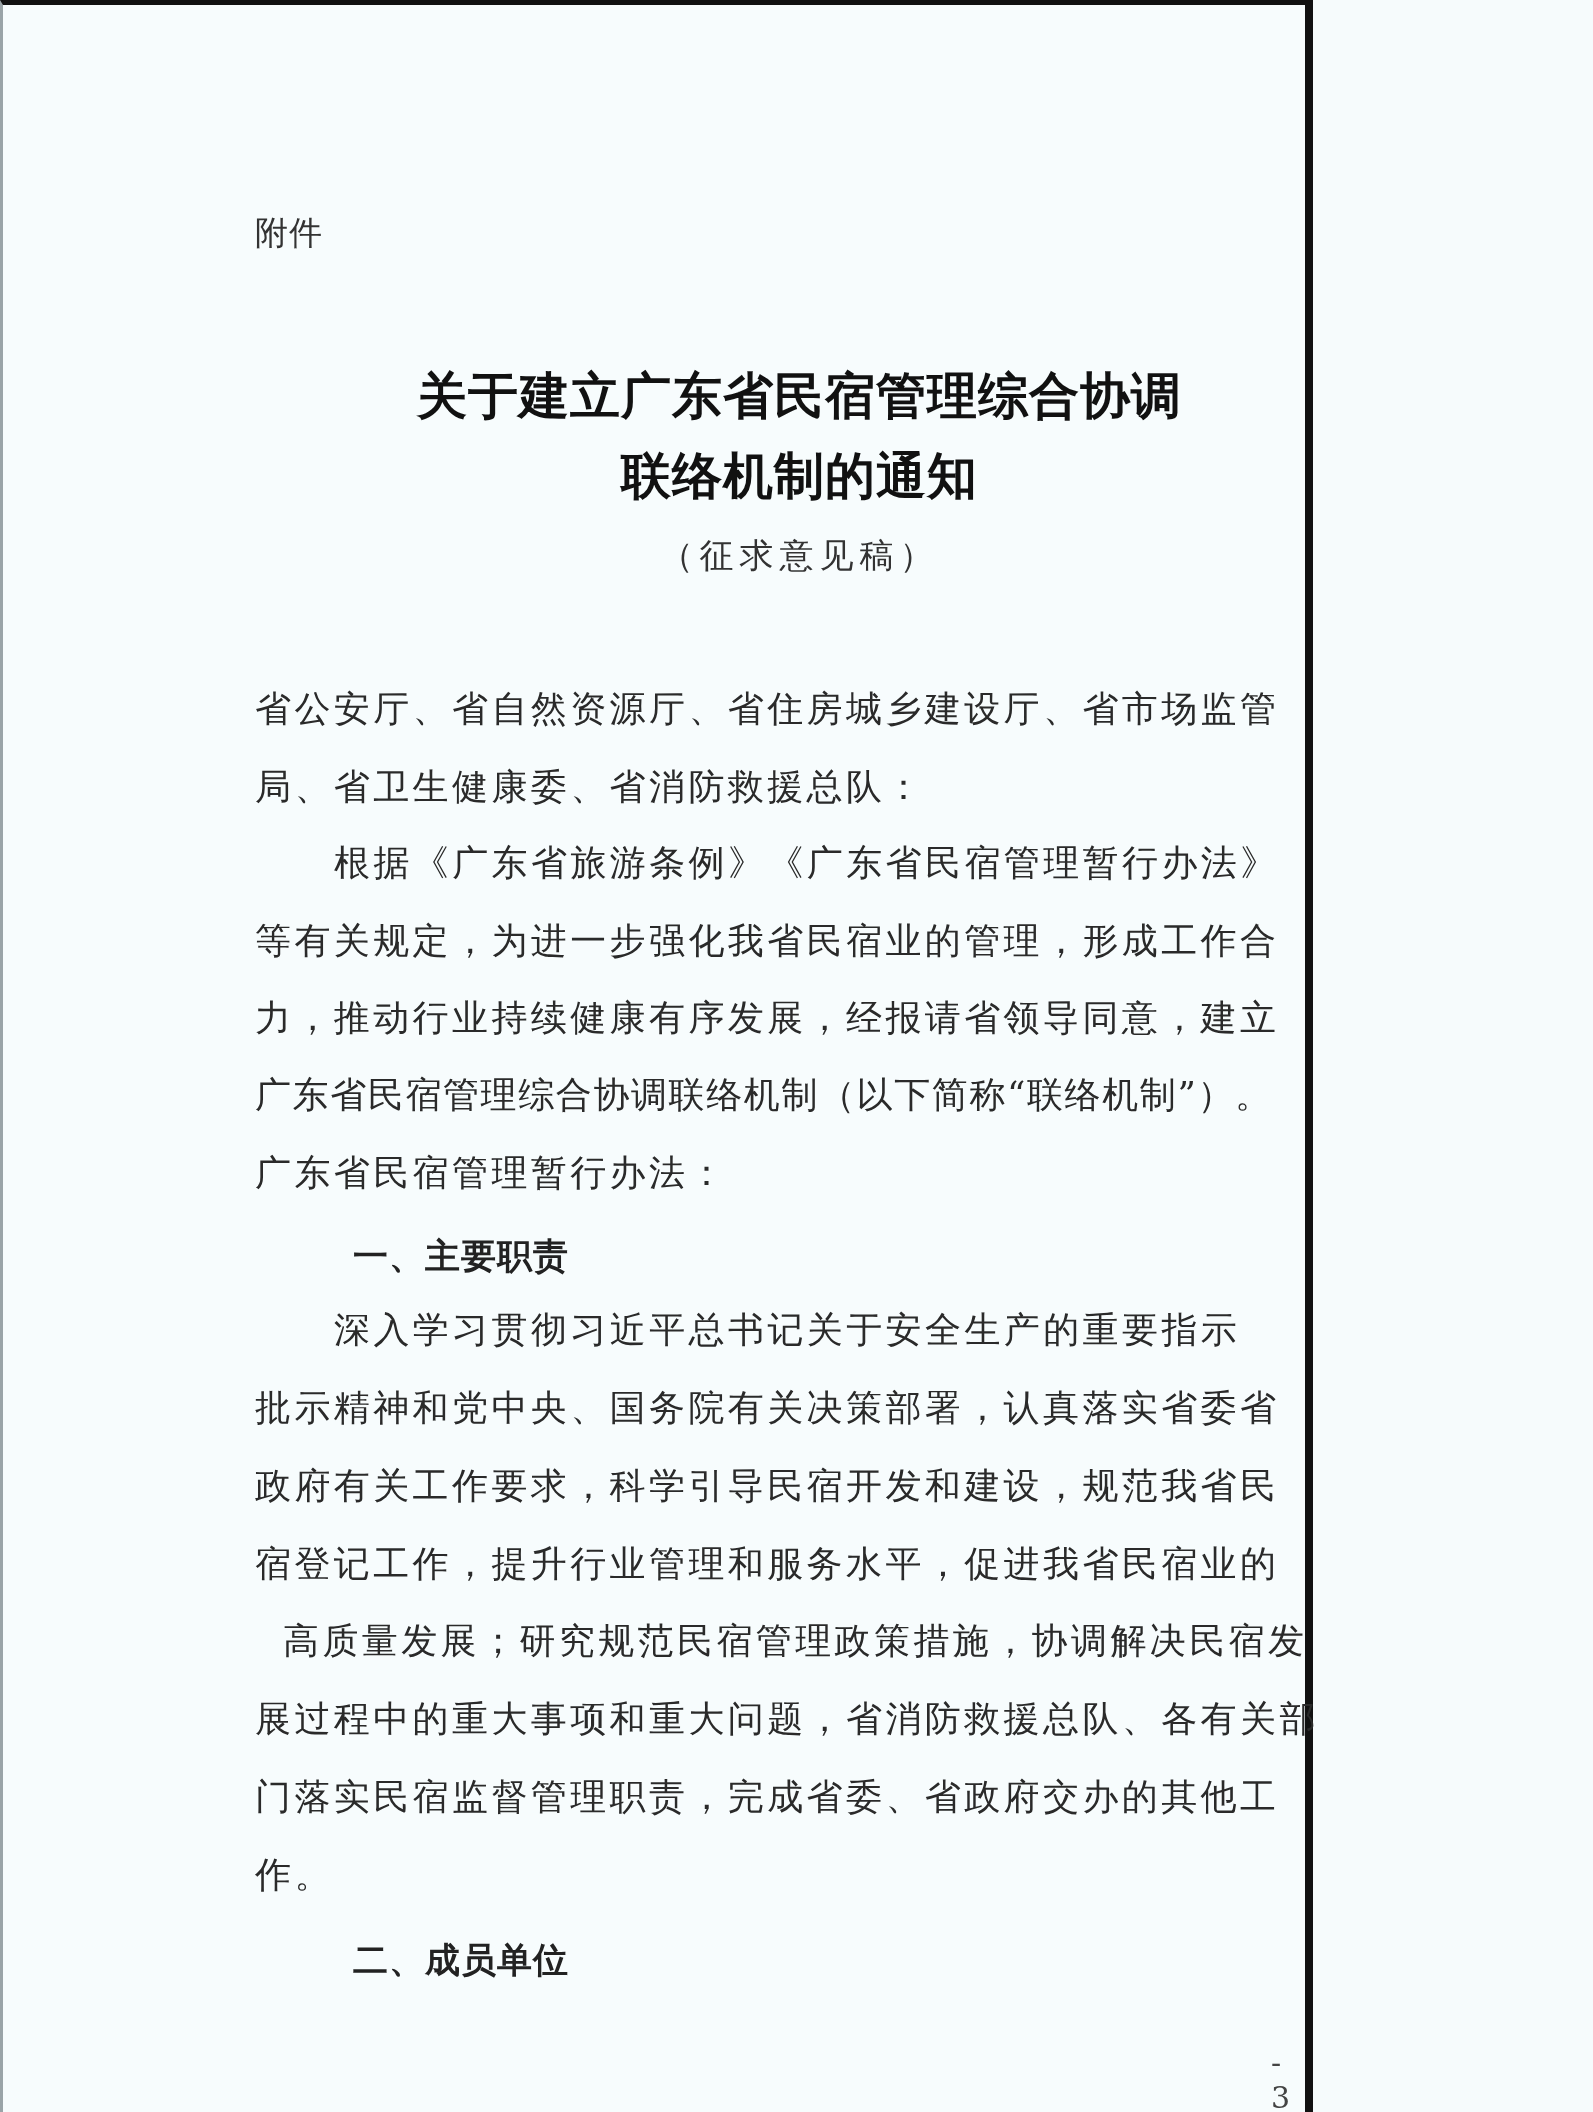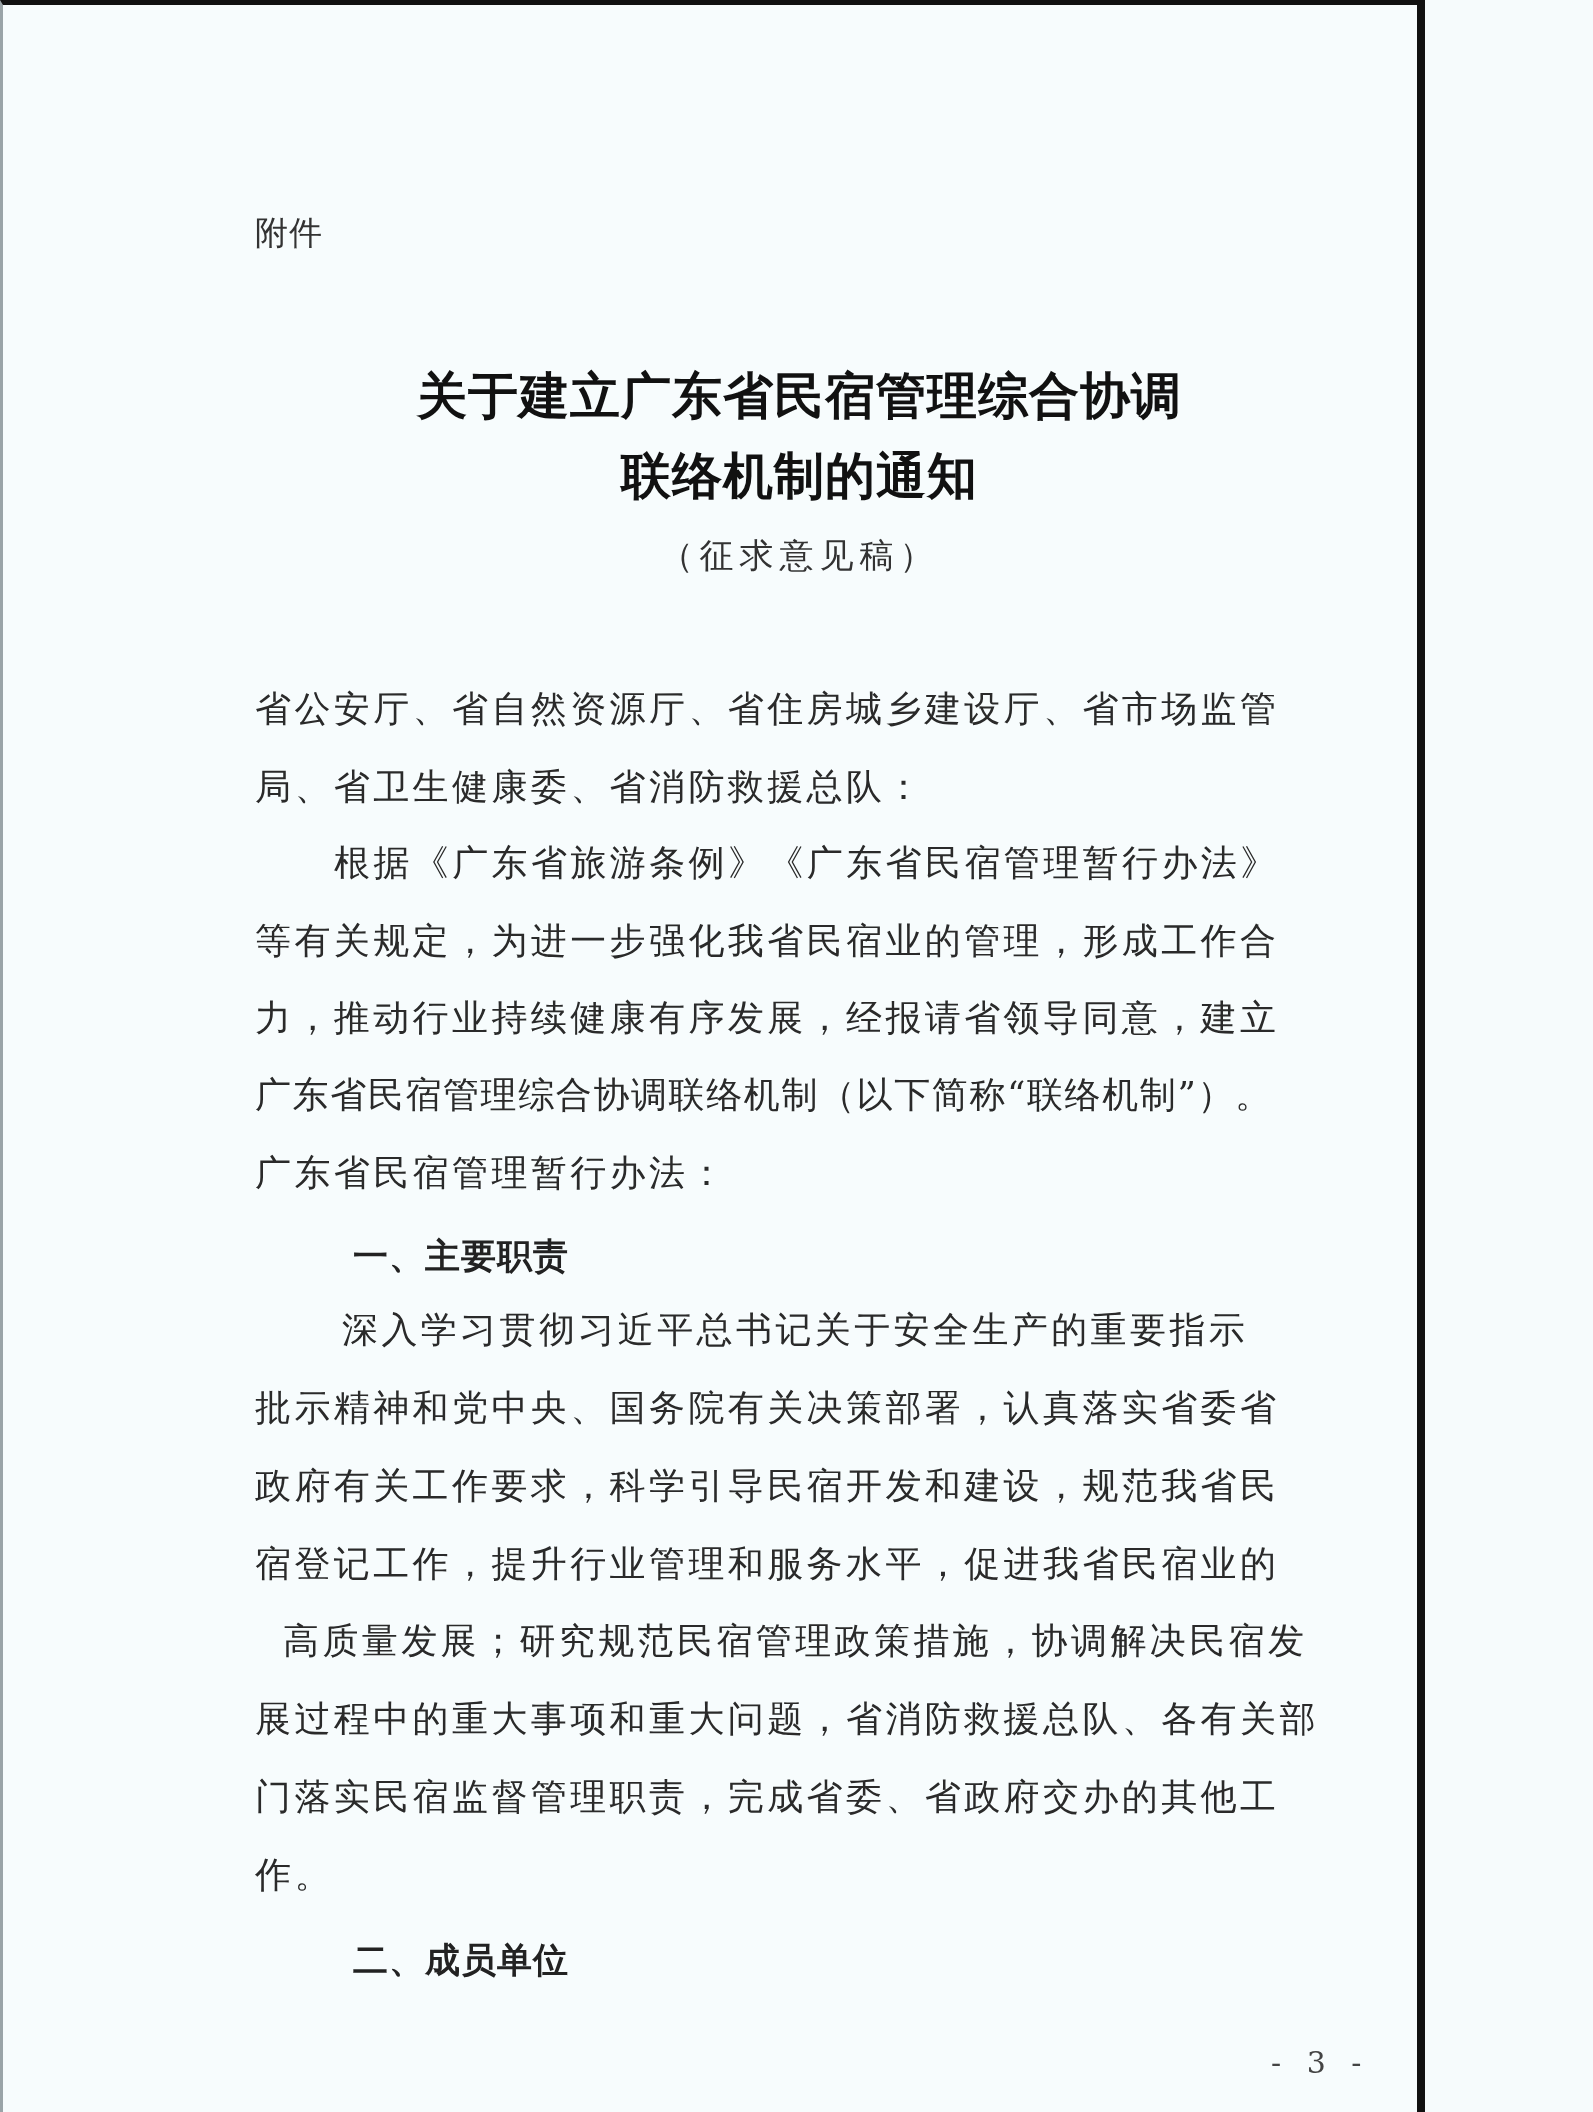--- a/index.html
+++ b/index.html
@@ -4,21 +4,21 @@
 <style>
   html, body { margin: 0; padding: 0; }
   body {
     width: 1593px; height: 2112px; overflow: hidden;
     background: #f6fbfc;
     position: relative;
     font-family: "DejaVu Serif", "Liberation Serif", serif;
     color: #2a2a2a;
   }
   .page {
-    position: absolute; left: 0; top: 0; width: 1425px; height: 2112px;
+    position: absolute; left: 0; top: 0; width: 1313px; height: 2112px;
     background: #f7fcfd;
     box-sizing: border-box;
     border-top: 5px solid #111;
     border-right: 8px solid #111;
     border-left: 3px solid #9aa4a8;
   }
   .attach {
     position: absolute; left: 252px; top: 206px;
     font-family: "DejaVu Sans", "Liberation Sans", sans-serif;
     font-size: 33px; color: #333; letter-spacing: 1px;
@@ -64,21 +64,21 @@
   <div class="line" style="top:682px;">省公安厅、省自然资源厅、省住房城乡建设厅、省市场监管</div>
   <div class="line" style="top:760px;">局、省卫生健康委、省消防救援总队：</div>
 
   <div class="line indent" style="top:836px;">根据《广东省旅游条例》《广东省民宿管理暂行办法》</div>
   <div class="line" style="top:914px;">等有关规定，为进一步强化我省民宿业的管理，形成工作合</div>
   <div class="line" style="top:991px;">力，推动行业持续健康有序发展，经报请省领导同意，建立</div>
   <div class="line" style="top:1068px; letter-spacing:1.6px;">广东省民宿管理综合协调联络机制（以下简称“联络机制”）。</div>
   <div class="line" style="top:1146px;">广东省民宿管理暂行办法：</div>
 
   <div class="heading" style="top:1228px;">一、主要职责</div>
-  <div class="line indent" style="top:1303px;margin-left:8px;">深入学习贯彻习近平总书记关于安全生产的重要指示</div>
+  <div class="line indent" style="top:1303px;">深入学习贯彻习近平总书记关于安全生产的重要指示</div>
   <div class="line" style="top:1381px;">批示精神和党中央、国务院有关决策部署，认真落实省委省</div>
   <div class="line" style="top:1459px;">政府有关工作要求，科学引导民宿开发和建设，规范我省民</div>
   <div class="line" style="top:1537px;">宿登记工作，提升行业管理和服务水平，促进我省民宿业的</div>
   <div class="line" style="top:1614px;margin-left:28px;">高质量发展；研究规范民宿管理政策措施，协调解决民宿发</div>
   <div class="line" style="top:1692px;">展过程中的重大事项和重大问题，省消防救援总队、各有关部</div>
   <div class="line" style="top:1770px;">门落实民宿监督管理职责，完成省委、省政府交办的其他工</div>
   <div class="line" style="top:1848px;">作。</div>
 
   <div class="heading" style="top:1932px;">二、成员单位</div>
 

